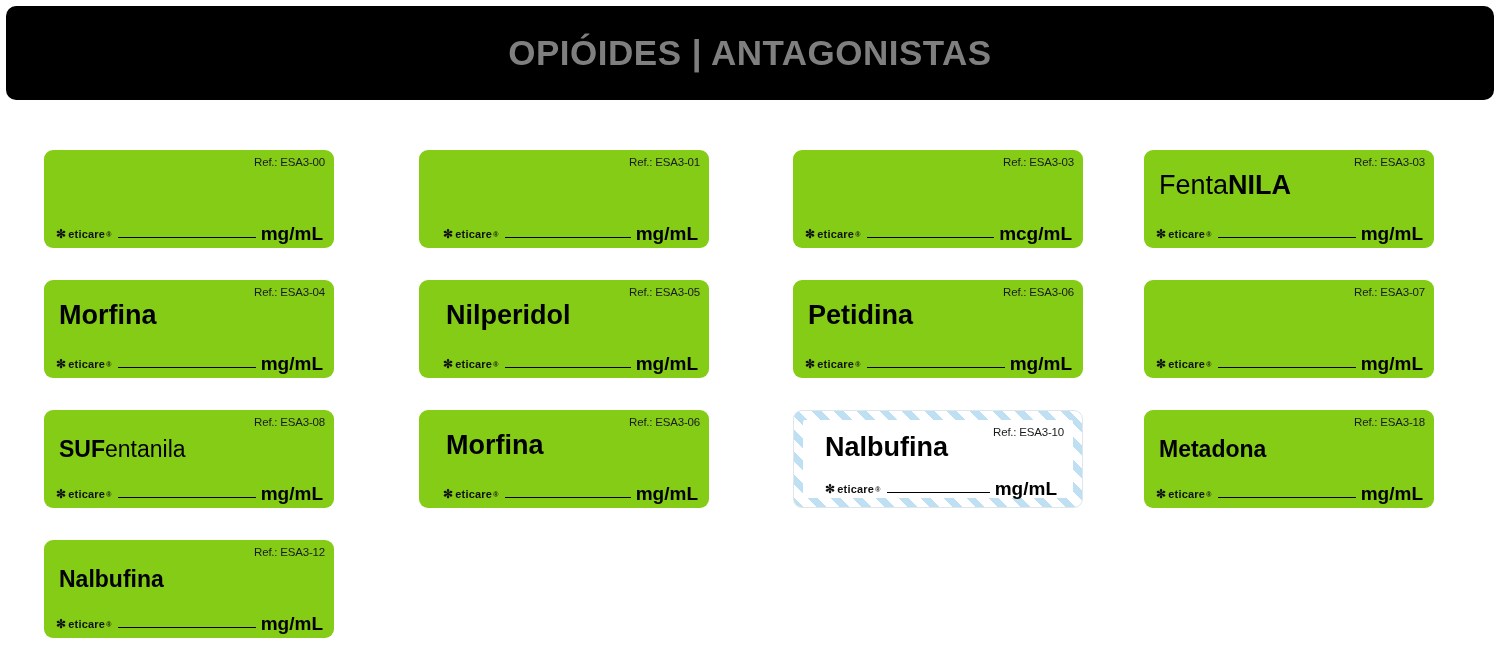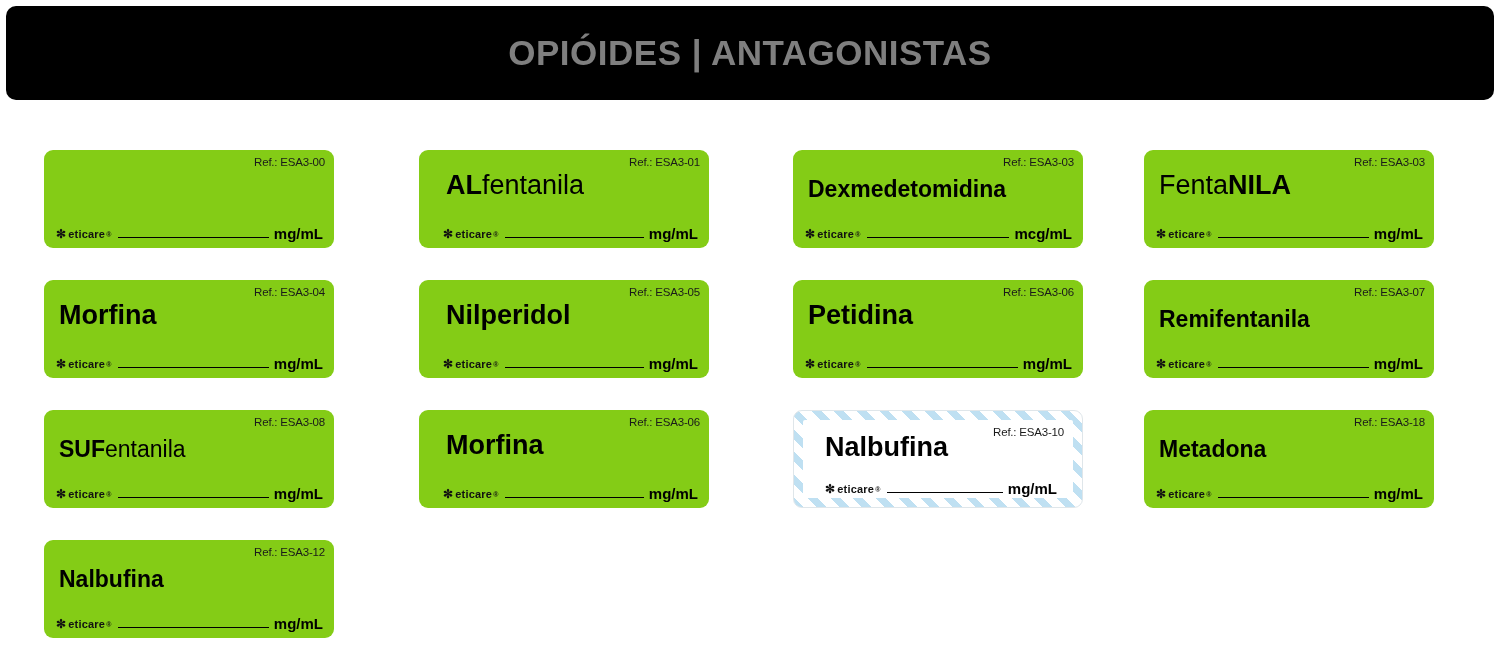--- a/index.html
+++ b/index.html
@@ -138,21 +138,21 @@
     vertical-align: super;
     margin-left: 1px;
   }
   .rule {
     flex: 1 1 auto;
     border-bottom: 1.6px solid #000000;
     margin: 0 5px 3px 6px;
     height: 1px;
   }
   .unit {
-    font-size: 15px;
+    font-size: 19px;
     font-weight: bold;
     color: #000000;
     white-space: nowrap;
     line-height: 15px;
   }
 </style>
 </head>
 <body>
 
 <div class="banner">
@@ -177,41 +177,35 @@
           </span>
           <span class="rule"></span>
           <span class="unit">mg/mL</span>
         </div>
       </div>
     </div>
 
     <div class="label col1">
       <div class="inner">
         <div class="ref">Ref.: ESA3-01</div>
-        <div class="drug">
-          <span class="bold">AL</span><span class="lite">fentanila</span>
-        </div>
         <div class="bottom">
           <span class="brand">
             <span class="asterisk">✻</span>
               <span>eticare</span>
               <span class="sup">®</span>
           </span>
           <span class="rule"></span>
           <span class="unit">mg/mL</span>
         </div>
       </div>
     </div>
 
     <div class="label col2">
       <div class="inner">
         <div class="ref">Ref.: ESA3-03</div>
-        <div class="drug small">
-          <span class="bold">Dexmedetomidina</span><span class="lite"></span>
-        </div>
         <div class="bottom">
           <span class="brand">
             <span class="asterisk">✻</span>
               <span>eticare</span>
               <span class="sup">®</span>
           </span>
           <span class="rule"></span>
           <span class="unit">mcg/mL</span>
         </div>
       </div>
@@ -288,23 +282,20 @@
           </span>
           <span class="rule"></span>
           <span class="unit">mg/mL</span>
         </div>
       </div>
     </div>
 
     <div class="label col3">
       <div class="inner">
         <div class="ref">Ref.: ESA3-07</div>
-        <div class="drug small">
-          <span class="bold">Remifentanila</span>
-        </div>
         <div class="bottom">
           <span class="brand">
             <span class="asterisk">✻</span>
               <span>eticare</span>
               <span class="sup">®</span>
           </span>
           <span class="rule"></span>
           <span class="unit">mg/mL</span>
         </div>
       </div>

